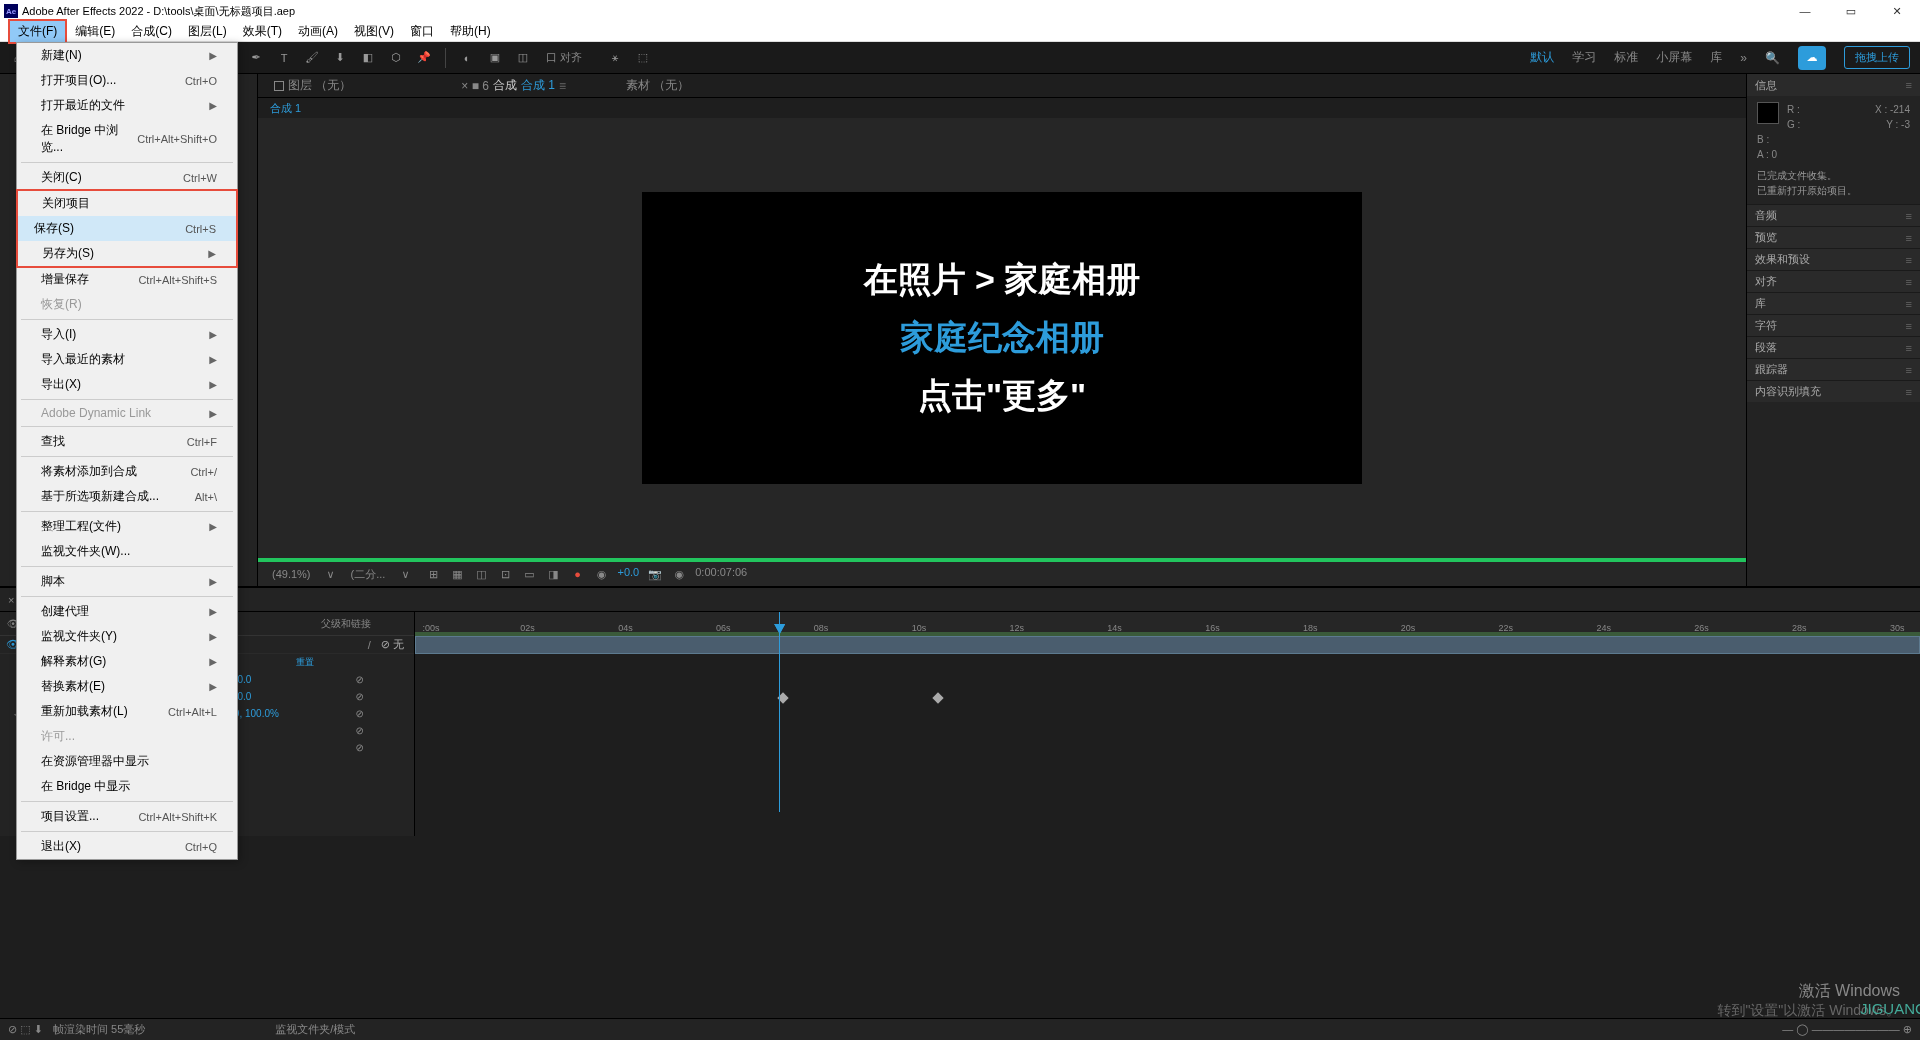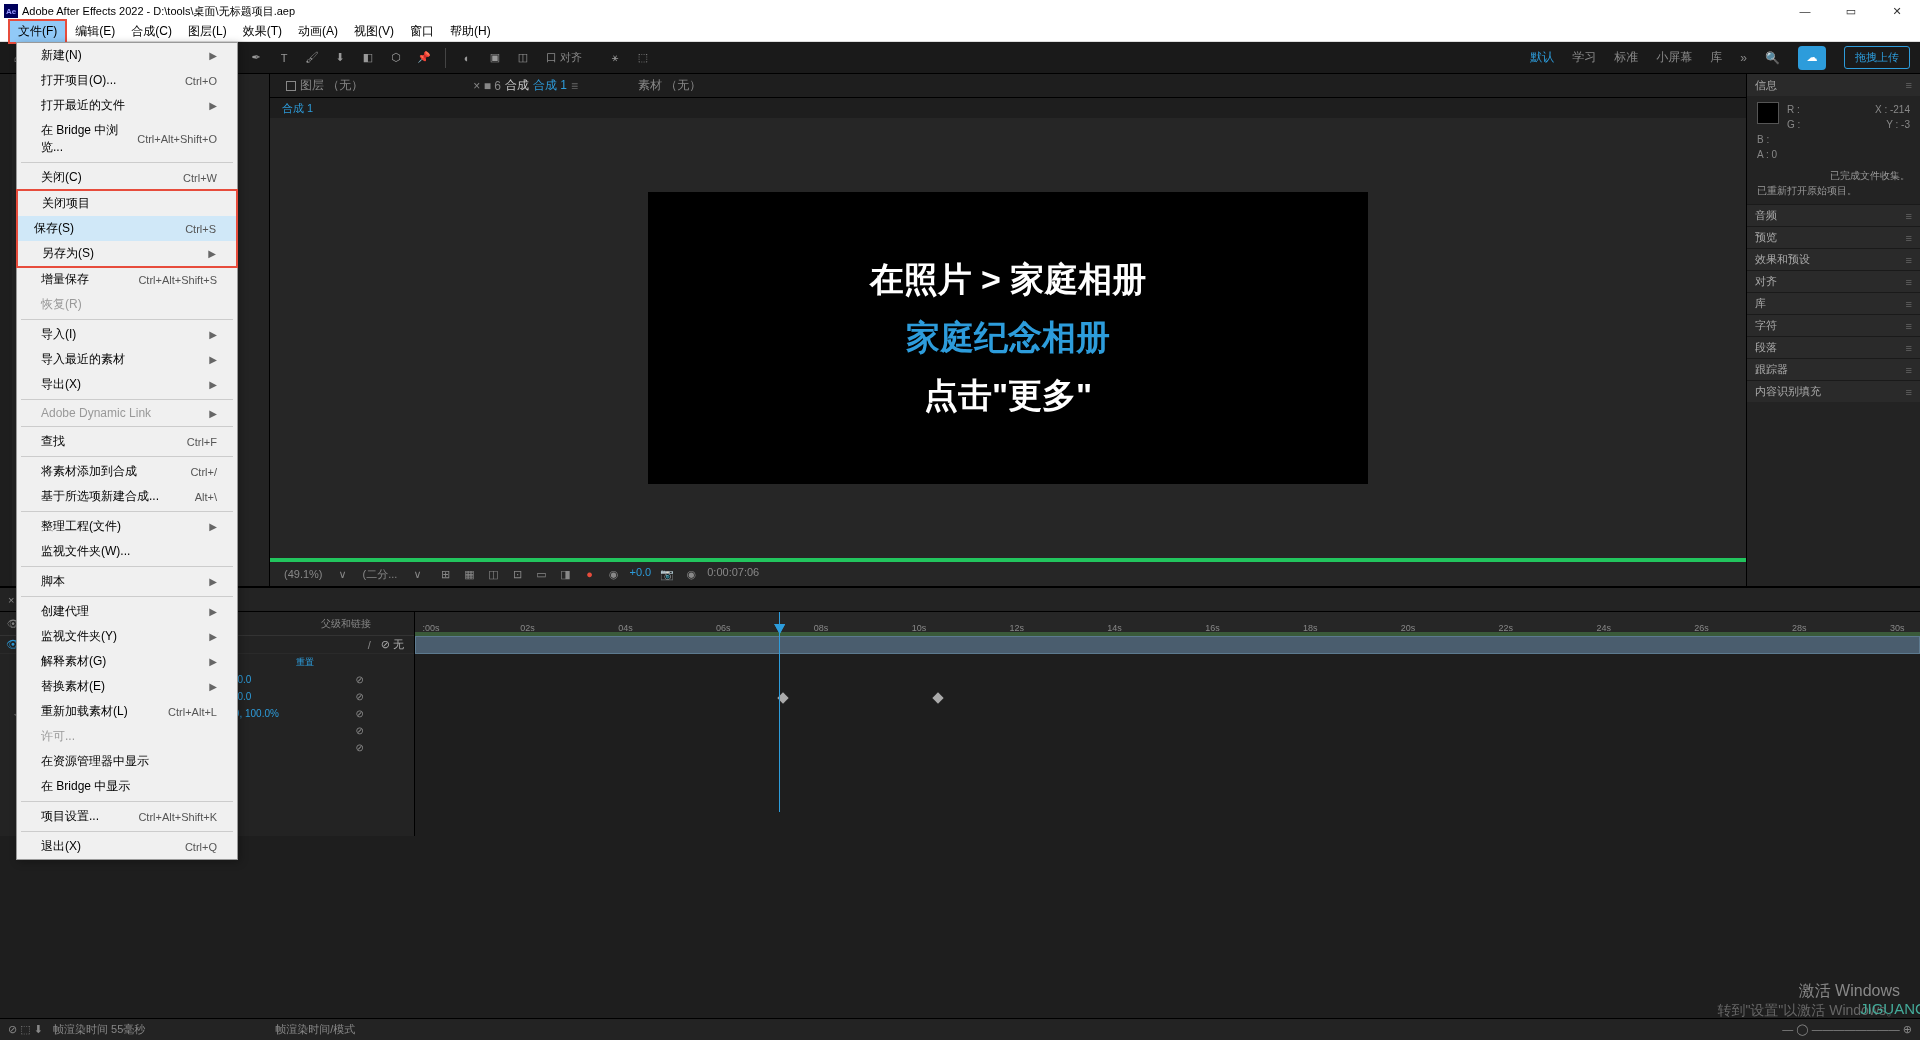--- a/index.html
+++ b/index.html
@@ -32,21 +32,21 @@
     .file-menu { position: absolute; left: 16px; top: 42px; width: 222px; background: #f0f0f0; border: 1px solid #999; box-shadow: 2px 2px 8px rgba(0,0,0,0.3); z-index: 1000; color: #000; font-size: 12px; }
     .file-menu-item { display: flex; justify-content: space-between; align-items: center; padding: 4px 20px 4px 24px; cursor: pointer; }
     .file-menu-item.highlighted-box { border: 2px solid #e74c3c; margin: -1px; }
     .file-menu-item.hover-bg { background: #d0e8f8; }
     .file-menu-item.disabled { color: #999; }
     .file-menu-sep { height: 1px; background: #ccc; margin: 2px 4px; }
     .file-menu-item .arrow { font-size: 10px; color: #666; }
     .file-menu-item .shortcut { color: #555; font-size: 11px; }
     
     
-    .main-area { display: flex; height: 512px; background: #1a1a1a; margin-left: 12px; }
+    .main-area { display: flex; height: 512px; background: #1a1a1a; }
     
     
     .project-panel { width: 258px; background: #232323; border-right: 1px solid #000; }
     
     
     .viewer-area { flex: 1; background: #1e1e1e; display: flex; flex-direction: column; }
     .viewer-tabs { height: 24px; display: flex; align-items: center; background: #1e1e1e; border-bottom: 1px solid #000; padding-left: 8px; gap: 12px; }
     .viewer-tab { color: #888; font-size: 12px; padding: 2px 8px; display:flex; align-items:center; gap:4px; }
     .viewer-tab .icon-sq { width:10px; height:10px; border:1px solid #888; display:inline-block;}
     .viewer-subtab { height: 20px; padding-left: 12px; display: flex; align-items: center; }
@@ -377,21 +377,21 @@
           <span>G :</span>
           <span>Y : -3</span>
         </div>
       <div class="info-row">
           <span>B :</span>
           <span></span>
         </div>
       <div class="info-row">
           <span>A : 0</span>
         </div>
-      <div style="clear:both; margin-top:6px; color:#999;text-align:right;">已完成文件收集。</div>
+      <div style="clear:both; margin-top:6px; color:#999;">已完成文件收集。</div>
       <div style="color:#999;">已重新打开原始项目。</div>
     </div>
     <div class="panel-collapsed">
         <span>音频</span>
         <span class="panel-hamburger">≡</span>
       </div>
     <div class="panel-collapsed">
         <span>预览</span>
         <span class="panel-hamburger">≡</span>
       </div>
@@ -551,21 +551,21 @@
         <div class="tl-keyframe" style="top:58px; left:34.5%;"></div>
         <div class="tl-playhead" style="left:24.2%; top:-24px; height:200px;"></div>
       </div>
     </div>
   </div>
 </div>
 
 <div class="bottom-bar">
   <span>⊘ ⬚ ⬇</span>
   <span style="margin-left:10px;">帧渲染时间  55毫秒</span>
-  <span style="margin-left:130px;">帧渲染时间/模式</span>
+  <span style="margin-left:130px;">监视文件夹/模式</span>
   <span style="margin-left:auto;">— ◯ ———————— ⊕</span>
 </div>
 
 <div class="watermark">
   <div class="title">激活 Windows</div>
   <div>转到"设置"以激活 Windows。</div>
 </div>
 <div class="corner-logo">JIGUANG</div>
 
 </body></html>

